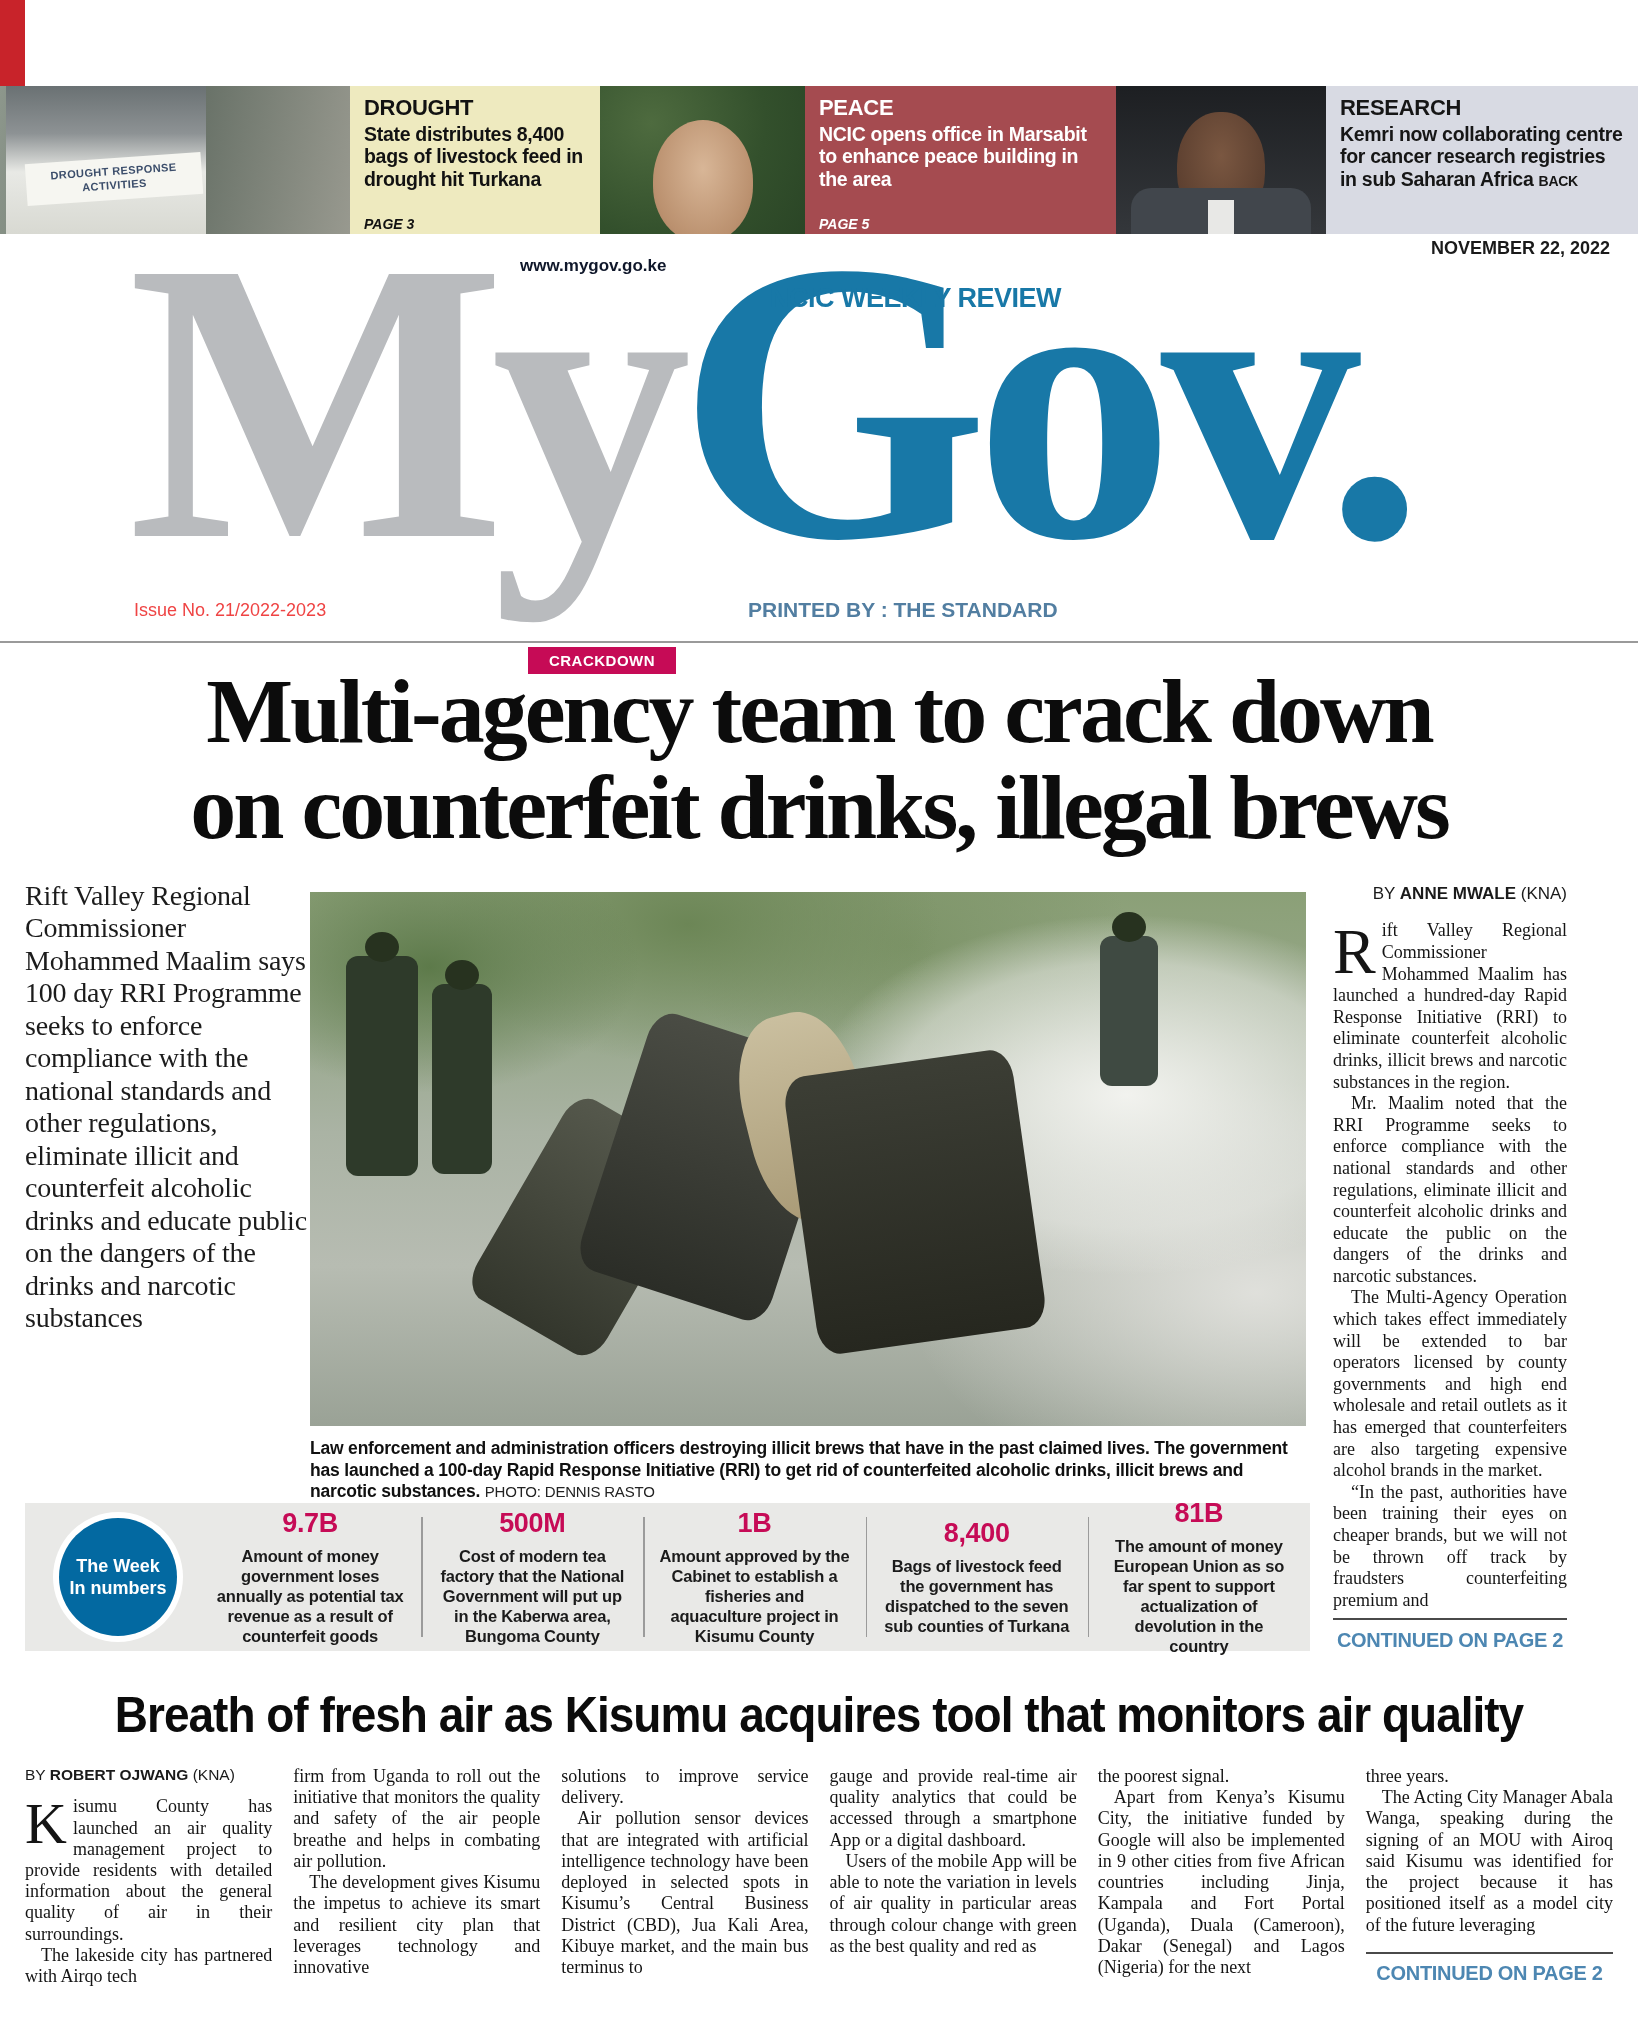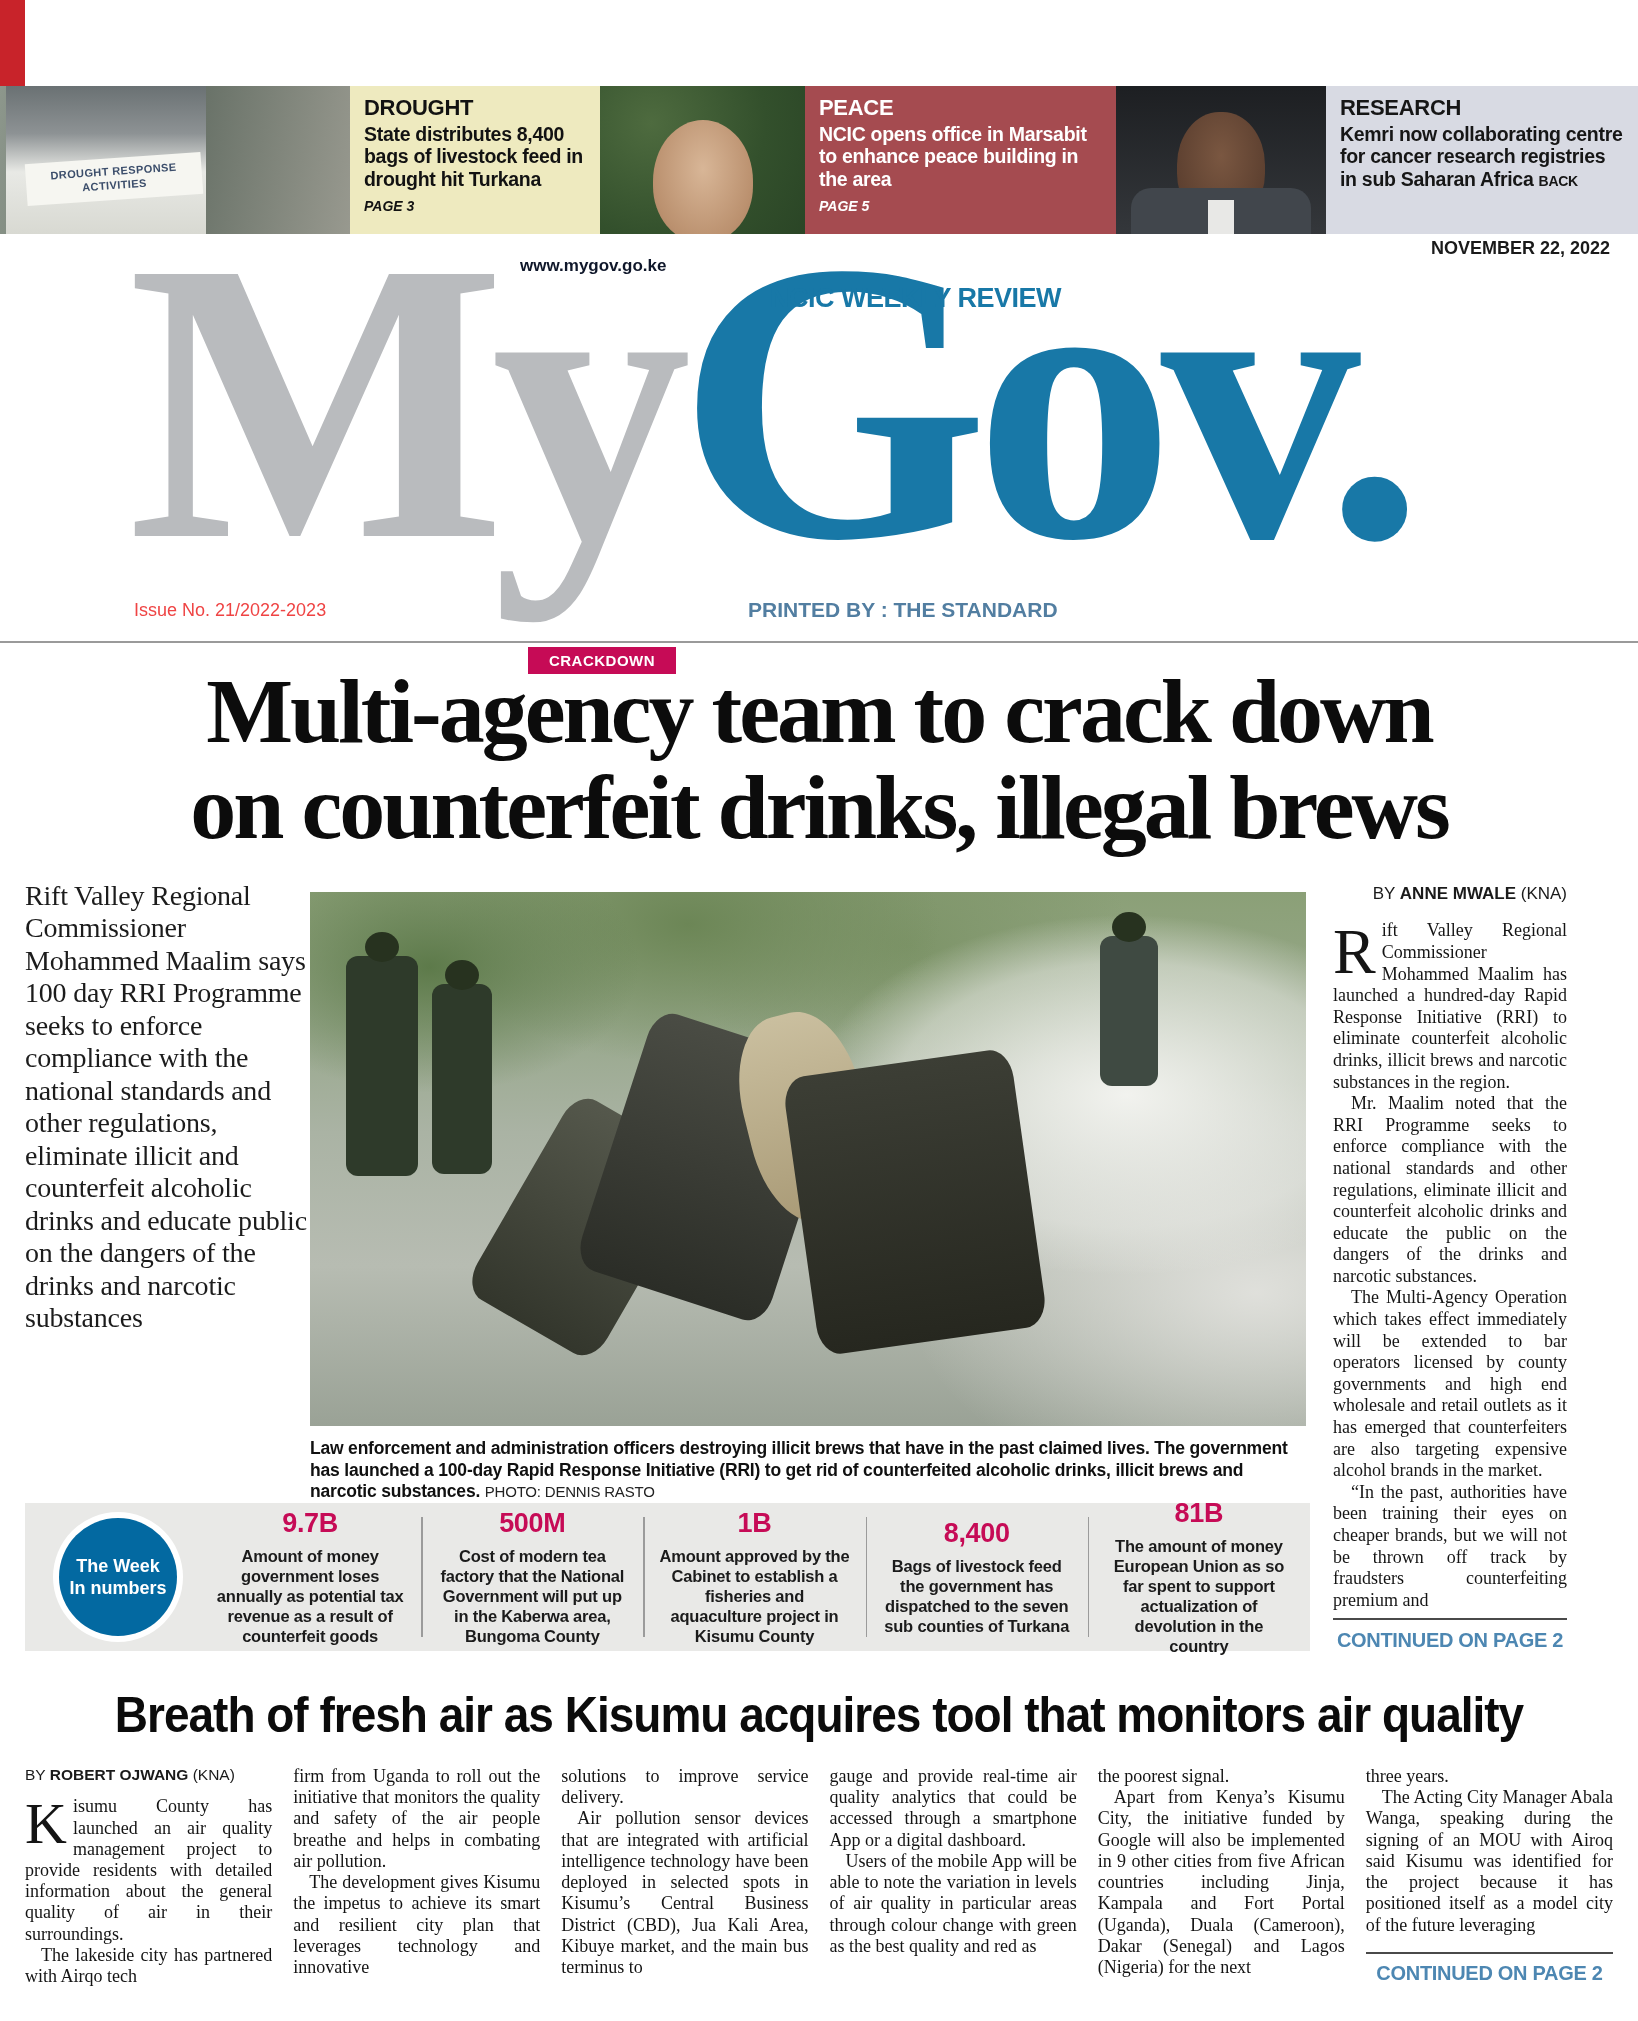--- a/index.html
+++ b/index.html
@@ -19,21 +19,21 @@
   .ph-man1{width:205px;background:radial-gradient(circle at 25% 25%,#4e6b3f,#33502c 60%,#2a4526);}
   .ph-man2{width:210px;background:linear-gradient(180deg,#1d1f22,#34373b);}
   .face1{position:absolute;left:50%;top:34px;transform:translateX(-50%);width:100px;height:122px;
       background:radial-gradient(ellipse at 50% 40%,#d8b697,#bb916f 70%,#a57c5e);
       border-radius:50% 50% 46% 46%;}
   .face2{position:absolute;left:50%;top:26px;transform:translateX(-50%);width:88px;height:110px;
       background:radial-gradient(ellipse at 50% 40%,#7a5741,#5d4030 75%);border-radius:48% 48% 44% 44%;}
   .torso2{position:absolute;bottom:0;left:50%;transform:translateX(-50%);width:180px;height:46px;
       background:#41464c;border-radius:20px 20px 0 0;}
   .shirt2{position:absolute;bottom:0;left:50%;transform:translateX(-50%);width:26px;height:34px;background:#e8e8e6;}
-  .ts-panel{box-sizing:border-box;padding:9px 14px 20px;display:flex;flex-direction:column;flex:none;}
+  .ts-panel{box-sizing:border-box;padding:9px 14px 2px;display:flex;flex-direction:column;flex:none;}
   .p-yellow{width:250px;background:#eeeabf;color:#121212;}
   .p-red{width:311px;background:#a54b50;color:#ffffff;}
   .p-lav{flex:1;background:#d8dae3;color:#161616;}
   .kicker{font-weight:800;font-size:22px;letter-spacing:-.3px;}
   .ts-title{font-size:19.5px;font-weight:600;line-height:1.15;margin-top:2px;letter-spacing:-.3px;}
   .pageref{font-weight:800;font-size:14px;margin-top:auto;font-style:italic;}
   .pageref-inline{font-weight:800;font-size:14px;}
   .right-red{position:absolute;right:0;top:86px;width:12px;height:148px;background:#c8232a;}
 
   

